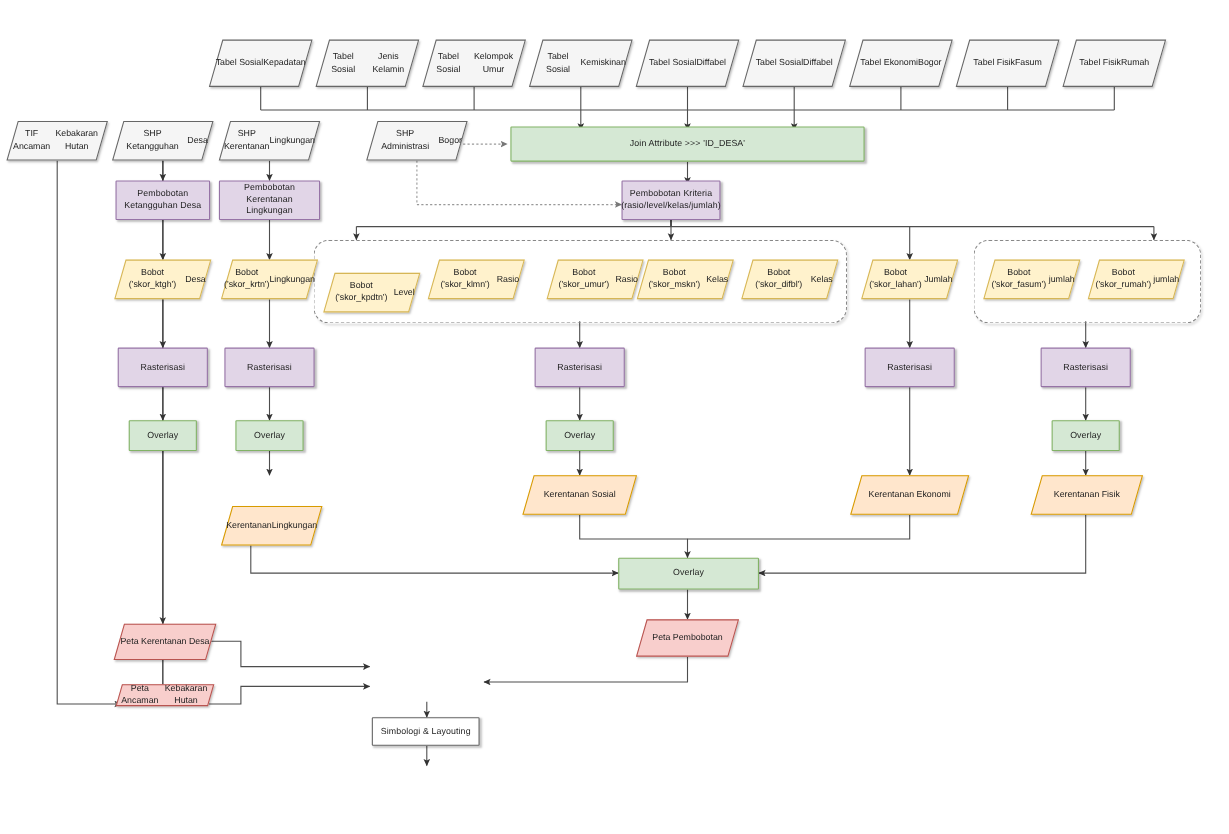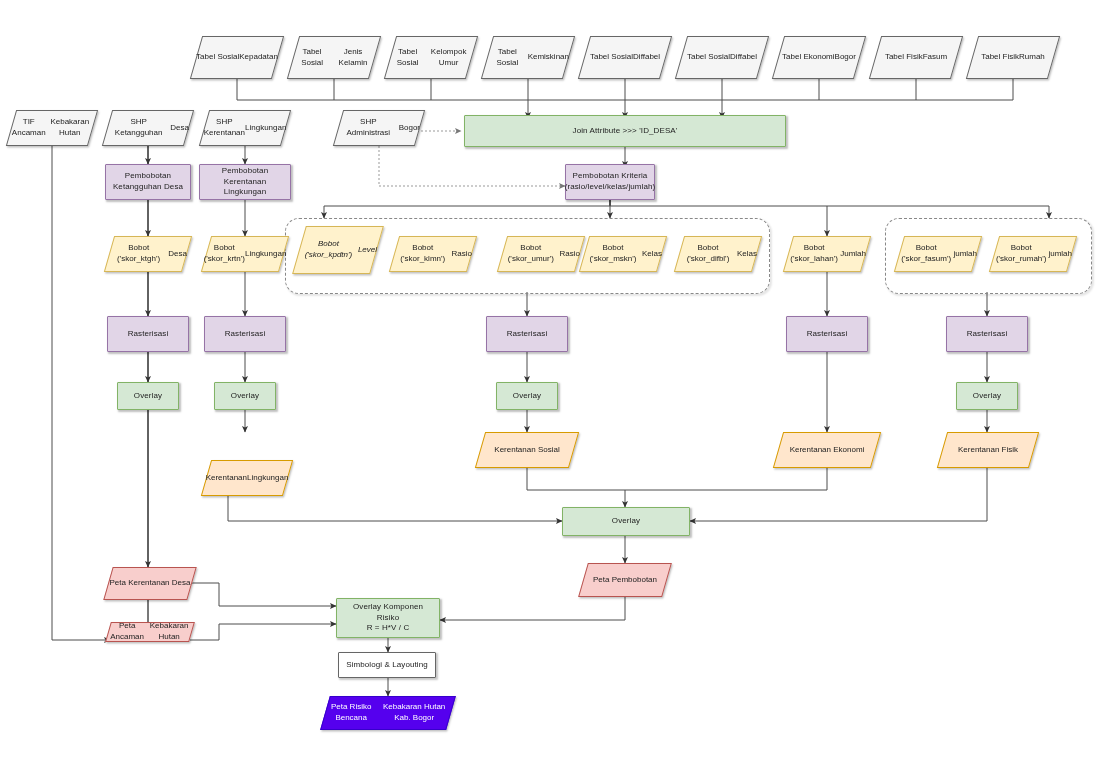--- a/index.html
+++ b/index.html
@@ -232,21 +232,21 @@
   </div>
 
   <div class="para yellow" style="left:109px;top:236px;width:78px;height:36px;">
     <div class="skin"></div>
     <div class="lbl"><span>Bobot ('skor_ktgh')</span><br><span>Desa</span></div>
   </div>
   <div class="para yellow" style="left:206px;top:236px;width:78px;height:36px;">
     <div class="skin"></div>
     <div class="lbl"><span>Bobot ('skor_krtn')</span><br><span>Lingkungan</span></div>
   </div>
-  <div class="para yellow" style="left:299px;top:226px;width:78px;height:48px;font-style:italic;">
+  <div class="para yellow" style="left:299px;top:248px;width:78px;height:36px;">
     <div class="skin"></div>
     <div class="lbl"><span>Bobot ('skor_kpdtn')</span><br><span>Level</span></div>
   </div>
   <div class="para yellow" style="left:394px;top:236px;width:78px;height:36px;">
     <div class="skin"></div>
     <div class="lbl"><span>Bobot ('skor_klmn')</span><br><span>Rasio</span></div>
   </div>
   <div class="para yellow" style="left:489px;top:236px;width:78px;height:36px;margin-left:13px;">
     <div class="skin"></div>
     <div class="lbl"><span>Bobot ('skor_umur')</span><br><span>Rasio</span></div>
@@ -327,26 +327,19 @@
   </div>
   <div class="para red" style="left:108px;top:622px;width:84px;height:20px;">
     <div class="skin"></div>
     <div class="lbl"><span>Peta Ancaman</span><br><span>Kebakaran Hutan</span></div>
   </div>
   <div class="para red" style="left:583px;top:563px;width:84px;height:34px;">
     <div class="skin"></div>
     <div class="lbl"><span>Peta Pembobotan</span></div>
   </div>
 
-  <div class="node rect green" style="left:336px;top:598px;width:104px;height:40px;">
-    <div class="lbl"><span>Overlay Komponen Risiko</span><br><span>R = H*V / C</span></div>
-  </div>
 
   <div class="node rect white" style="left:338px;top:652px;width:98px;height:26px;">
     <div class="lbl">Simbologi &amp; Layouting</div>
   </div>
 
-  <div class="para purple" style="left:325px;top:696px;width:126px;height:34px;">
-    <div class="skin"></div>
-    <div class="lbl"><span>Peta Risiko Bencana</span><br><span>Kebakaran Hutan Kab. Bogor</span></div>
-  </div>
 
 </div>
 
 </body></html>

